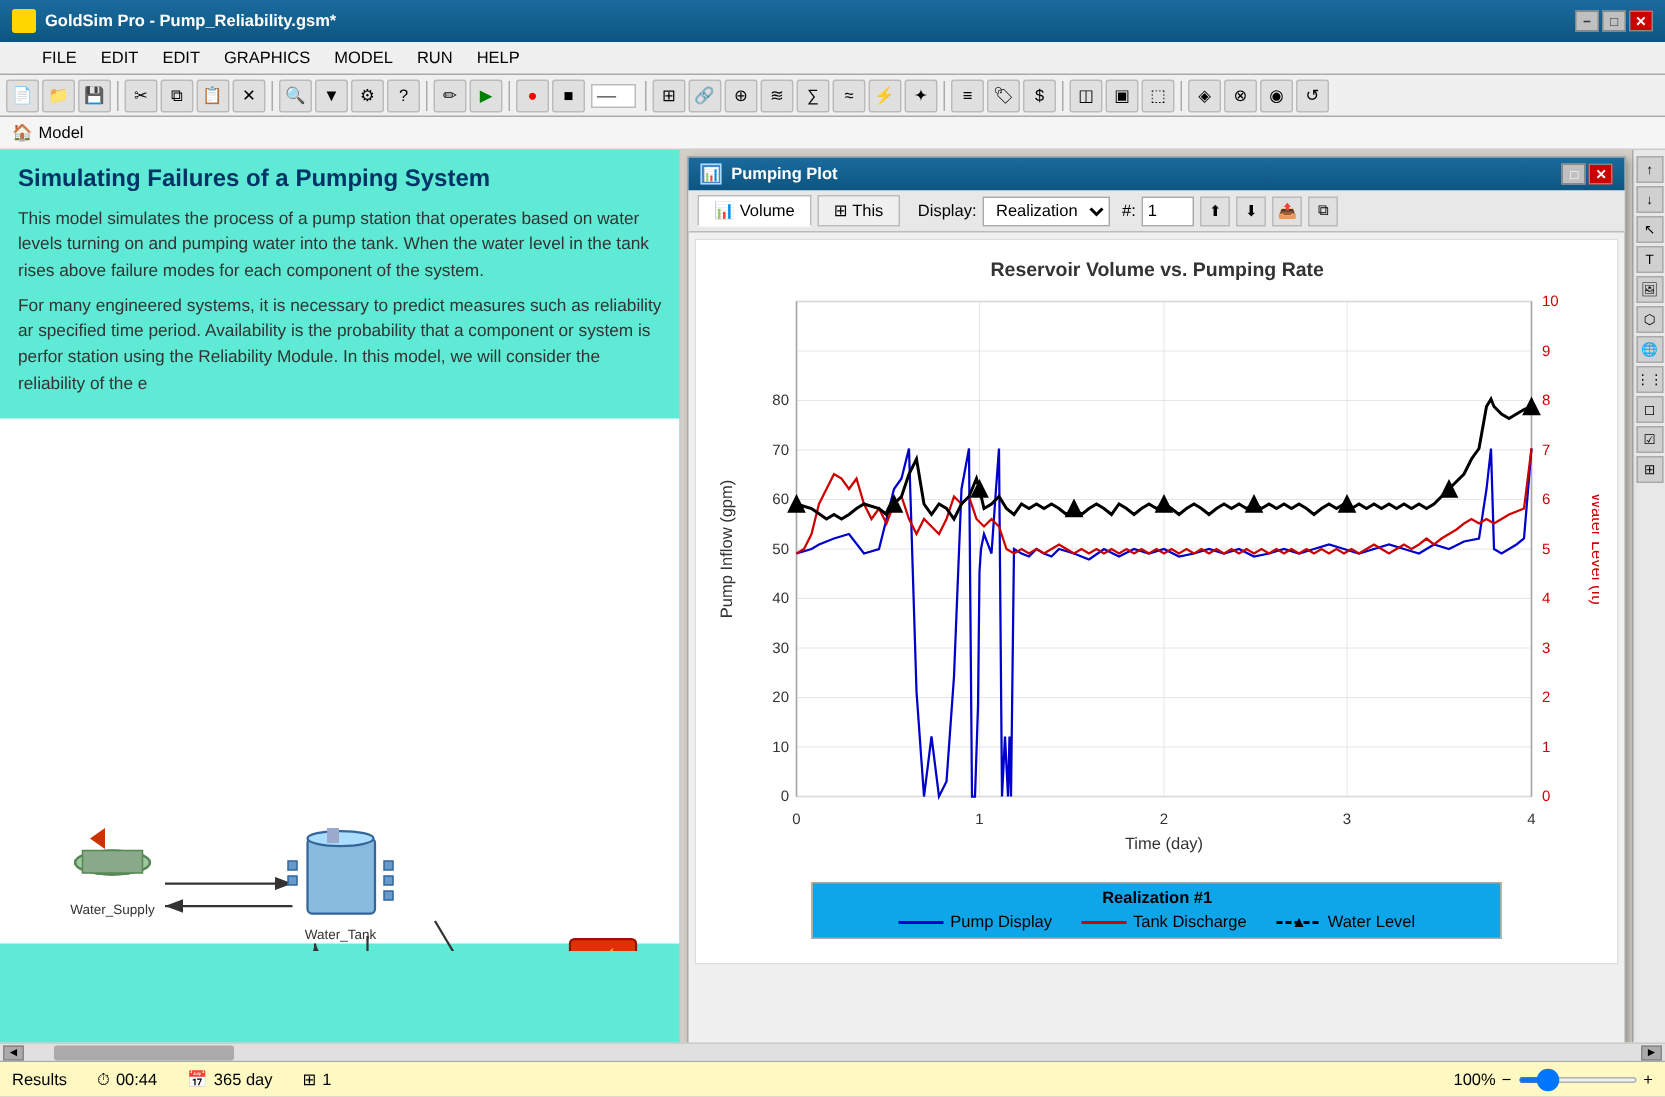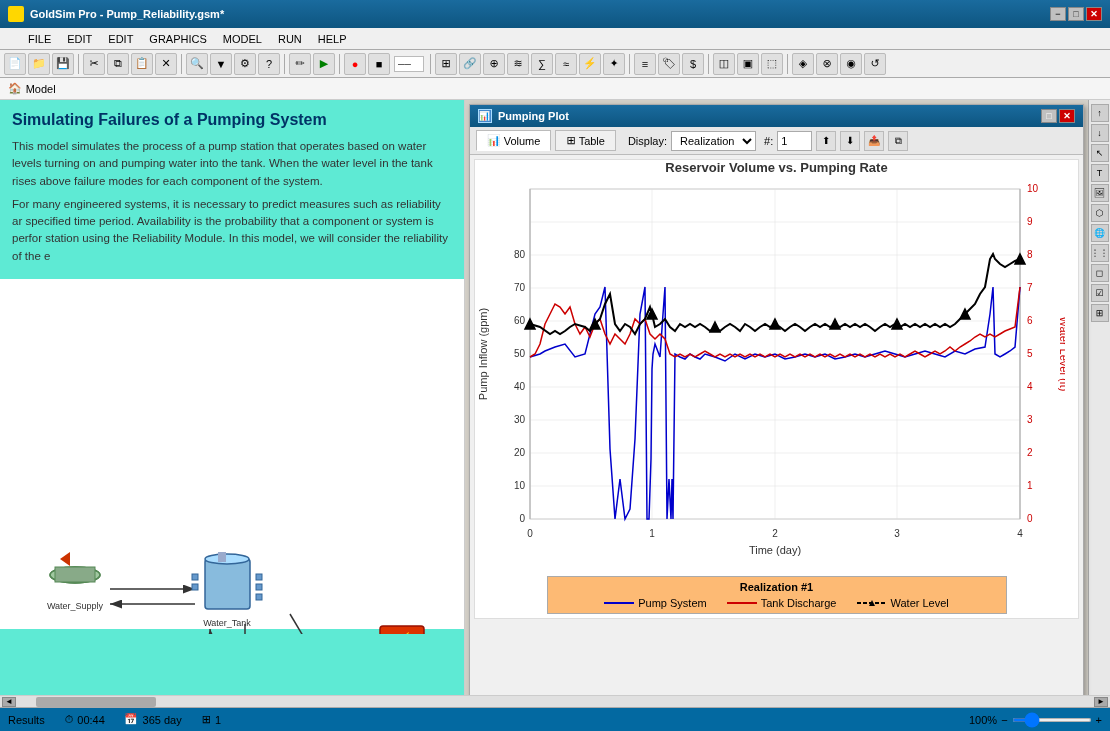--- a/index.html
+++ b/index.html
@@ -170,38 +170,38 @@
       border: 1px solid #bbb;
       cursor: pointer;
       display: flex; align-items: center; justify-content: center;
       font-size: 10px;
     }
 
     
     .chart-container {
       background: white;
       margin: 4px;
-      padding: 0;
+      padding: 12px;
       border: 1px solid #ddd;
     }
     .chart-title {
       text-align: center;
       font-size: 13px;
       font-weight: bold;
       color: #333;
       margin-bottom: 4px;
     }
 
     
     .chart-legend {
       border: 1px solid #aaa;
       margin: 4px auto;
       width: 460px;
       padding: 4px 8px;
-      background: #fdba74;
+      background: #0ea5e9;
     }
     .legend-title {
       font-size: 11px;
       font-weight: bold;
       text-align: center;
       margin-bottom: 4px;
     }
     .legend-items {
       display: flex;
       justify-content: center;
@@ -209,21 +209,21 @@
     }
     .legend-item {
       display: flex;
       align-items: center;
       gap: 4px;
       font-size: 11px;
     }
 
     
     .status-bar {
-      background: #0369a1;
+      background: #fef9c3;
       border-top: 1px solid #aaa;
       height: 24px;
       display: flex;
       align-items: center;
       padding: 0 8px;
       font-size: 11px;
       gap: 20px;
       position: absolute;
       bottom: 0;
       width: 100%;
@@ -497,21 +497,21 @@
         </div>
       </div>
 
       <div class="plot-toolbar">
         <div class="plot-tab active">
           <span style="color:#1a6b9e;">📊</span>
           <span>Volume</span>
         </div>
         <div class="plot-tab">
           <span>⊞</span>
-          <span>Table</span>
+          <span>This</span>
         </div>
         <span class="plot-display-label">Display:</span>
         <select class="plot-display-select">
           <option>Realization</option>
         </select>
         <span style="font-size:11px; margin-left:4px;">#:</span>
         <input class="plot-num-input" type="text" value="1" style="">
         <div class="plot-toolbar-btn">⬆</div>
         <div class="plot-toolbar-btn">⬇</div>
         <div class="plot-toolbar-btn">📤</div>
@@ -637,21 +637,21 @@
             <path d="M545,75 L550,85 L540,85 Z" fill="#000"></path>
           </g>
         </svg>
         
         
         <div class="chart-legend">
           <div class="legend-title">Realization #1</div>
           <div class="legend-items">
             <div class="legend-item">
               <div style="width:30px; height:2px; background:#0000cc;"></div>
-              <span>Pump System</span>
+              <span>Pump Display</span>
             </div>
             <div class="legend-item">
               <div style="width:30px; height:2px; background:#cc0000;"></div>
               <span>Tank Discharge</span>
             </div>
             <div class="legend-item">
               <svg width="30" height="10" style="overflow:visible;">
                 <line x1="0" y1="5" x2="30" y2="5" stroke="#000" stroke-width="2" stroke-dasharray="4,2"></line>
                 <polygon points="15,2 18,8 12,8" fill="#000"></polygon>
               </svg>

